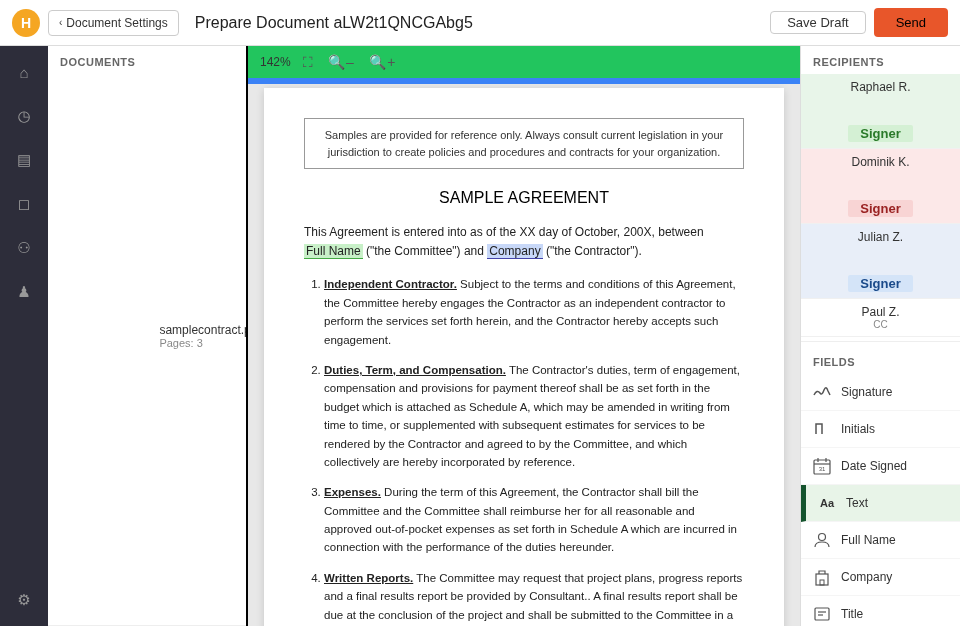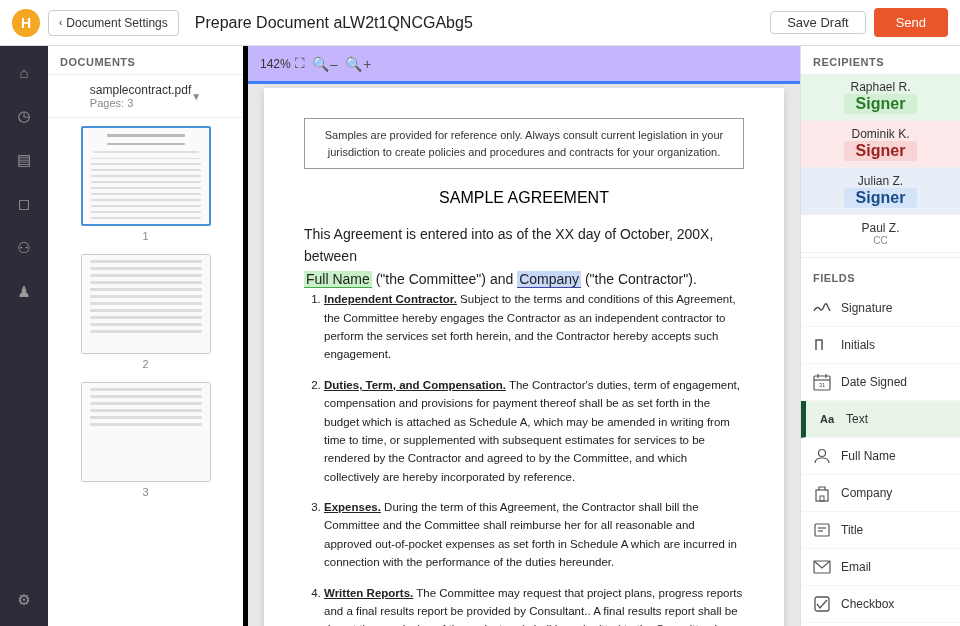--- a/index.html
+++ b/index.html
@@ -5,67 +5,67 @@
     * { box-sizing: border-box; margin: 0; padding: 0; }
     body { font-family: -apple-system, BlinkMacSystemFont, 'Segoe UI', Arial, sans-serif; font-size: 13px; background: #f5f5f5; display: flex; flex-direction: column; height: 626px; overflow: hidden; }
 
     
     .topbar { display: flex; align-items: center; background: #fff; border-bottom: 1px solid #ddd; padding: 0 12px; height: 46px; flex-shrink: 0; gap: 8px; }
     .topbar-logo { width: 28px; height: 28px; background: #f5a623; border-radius: 50%; display: flex; align-items: center; justify-content: center; color: white; font-weight: bold; font-size: 14px; flex-shrink: 0; }
     .topbar-back { display: flex; align-items: center; gap: 4px; background: #fff; border: 1px solid #ccc; border-radius: 4px; padding: 5px 10px; cursor: pointer; font-size: 12px; color: #333; }
     .topbar-back .chevron { font-size: 10px; }
     .topbar-title { font-size: 16px; font-weight: 500; color: #222; flex: 1; margin-left: 8px; }
     .btn-save-draft { background: #fff; border: 1px solid #ccc; border-radius: 4px; padding: 3px 16px; font-size: 13px; cursor: pointer; color: #333; }
-    .btn-send { background: #e8562a; border: none; border-radius: 4px; padding: 7px 22px; font-size: 13px; cursor: pointer; color: #ffffff; font-weight: 500; }
+    .btn-send { background: #e8562a; border: none; border-radius: 4px; padding: 7px 22px; font-size: 13px; cursor: pointer; color: #000000; font-weight: 500; }
 
     
     .main { display: flex; flex: 1; overflow: hidden; }
 
     
     .left-sidebar { width: 48px; background: #2d2d3a; display: flex; flex-direction: column; align-items: center; padding: 12px 0; gap: 16px; flex-shrink: 0; }
     .sidebar-icon { width: 28px; height: 28px; display: flex; align-items: center; justify-content: center; color: #999; cursor: pointer; border-radius: 4px; font-size: 15px; }
 
     
-    .docs-panel { width: 200px; background: #fff; border-right: 5px solid #000000; display: flex; flex-direction: column; flex-shrink: 0; overflow: hidden; }
+    .docs-panel { width: 200px; background: #fff; border-right: 2px solid #000000; display: flex; flex-direction: row; flex-shrink: 0; overflow: hidden; }
     .docs-header { padding: 10px 12px 6px; font-size: 11px; font-weight: 600; color: #666; letter-spacing: 0.5px; border-bottom: 1px solid #eee; }
     .docs-file { display: flex; align-items: center; justify-content: center; padding: 8px 12px; font-size: 12px; color: #333; border-bottom: 1px solid #eee; }
     .docs-file-name { font-weight: 500; }
     .docs-file-pages { font-size: 11px; color: #888; }
     .docs-file-arrow { color: #888; font-size: 10px; cursor: pointer; }
     .docs-thumbnails { flex: 1; overflow-y: auto; padding: 8px; display: flex; flex-direction: column; gap: 12px; }
     .thumb-container { display: flex; flex-direction: column; align-items: center; gap: 4px; }
     .thumb { width: 130px; height: 100px; background: #fff; border: 1px solid #ccc; border-radius: 2px; display: flex; align-items: center; justify-content: center; overflow: hidden; position: relative; cursor: pointer; }
     .thumb-selected { border: 2px solid #4a90d9; }
     .thumb-content { width: 100%; height: 100%; background: #fafafa; display: flex; flex-direction: column; padding: 4px; gap: 2px; }
     .thumb-line { height: 3px; background: #ddd; border-radius: 1px; margin: 1px 4px; }
     .thumb-line-title { height: 4px; background: #bbb; border-radius: 1px; margin: 2px 20px; }
     .thumb-num { font-size: 11px; color: #888; }
 
     
     .content-area { flex: 1; display: flex; flex-direction: column; overflow: hidden; background: #e8e8e8; }
-    .content-toolbar { background: #c4b5fd; border-bottom: 3px solid #3b82f6; padding: 6px 12px; display: flex; align-items: center; gap: 0; height: 38px; flex-shrink: 0; }
+    .content-toolbar { background: #22c55e; border-bottom: 6px solid #3b82f6; padding: 6px 12px; display: flex; align-items: center; gap: 8px; height: 38px; flex-shrink: 0; }
     .zoom-level { font-size: 12px; color: #333; font-weight: 500; }
     .toolbar-icon-btn { background: none; border: none; cursor: pointer; color: #555; font-size: 14px; padding: 2px 4px; }
     .doc-scroll { flex: 1; overflow-y: auto; display: flex; justify-content: center; padding: 4px; }
     .doc-page { background: #fff; width: 520px; min-height: 700px; box-shadow: 0 2px 8px rgba(0,0,0,0.15); padding: 30px 40px; position: relative; }
     .notice-box { border: 1px solid #999; padding: 8px 12px; font-size: 11px; color: #333; margin-bottom: 20px; line-height: 1.5; text-align: center; }
     .doc-title { text-align: center; font-weight: normal; font-size: 16px; margin-bottom: 16px; }
-    .doc-intro { font-size: 14px; color: #222; line-height: 1.6; }
+    .doc-intro { font-size: 12px; color: #222; margin-bottom: 14px; line-height: 1.6; }
     .highlight-green { background: #c8f0c8; border-bottom: 1px solid #4a4; padding: 0 2px; }
     .highlight-blue { background: #c8d8f8; border-bottom: 1px solid #44a; padding: 0 2px; }
     .doc-list { padding-left: 20px; font-size: 11.5px; color: #222; line-height: 1.6; }
     .doc-list li { margin-bottom: 12px; }
     .doc-list li b, .doc-list li u { font-size: 11.5px; }
 
     
     .right-panel { width: 160px; background: #fff; border-left: 1px solid #ddd; display: flex; flex-direction: column; flex-shrink: 0; overflow-y: auto; }
     .panel-section-title { font-size: 11px; font-weight: 600; color: #666; letter-spacing: 0.5px; padding: 10px 12px 6px; }
     .recipient-item { display: flex; align-items: center; justify-content: space-between; padding: 6px 10px; border-bottom: 1px solid #f0f0f0; flex-direction: column; }
     .recipient-name { font-size: 12px; color: #333; font-weight: 500; }
-    .recipient-role { font-size: 16px; font-weight: 600; padding: 1px 12px; border-radius: 2px; }
+    .recipient-role { font-size: 13px; font-weight: 600; padding: 1px 12px; border-radius: 2px; margin-top: 31px; }
     .role-signer-green { background: #d4f0d4; color: #2a7a2a; }
     .role-signer-pink { background: #f8d4d4; color: #9a2222; }
     .role-signer-blue { background: #d4e4f8; color: #1a4a8a; }
     .role-cc { font-size: 10px; color: #888; }
     .fields-divider { border-top: 1px solid #eee; margin: 4px 0; }
     .field-item { display: flex; align-items: center; gap: 8px; padding: 7px 10px; border-bottom: 1px solid #f5f5f5; cursor: grab; }
     .field-icon { width: 22px; height: 22px; display: flex; align-items: center; justify-content: center; font-size: 13px; color: #555; flex-shrink: 0; }
     .field-label { font-size: 12px; color: #333; }
     .highlighted-field { background: #e8f4e8; border-left: 5px solid #14532d; }
   </style>

